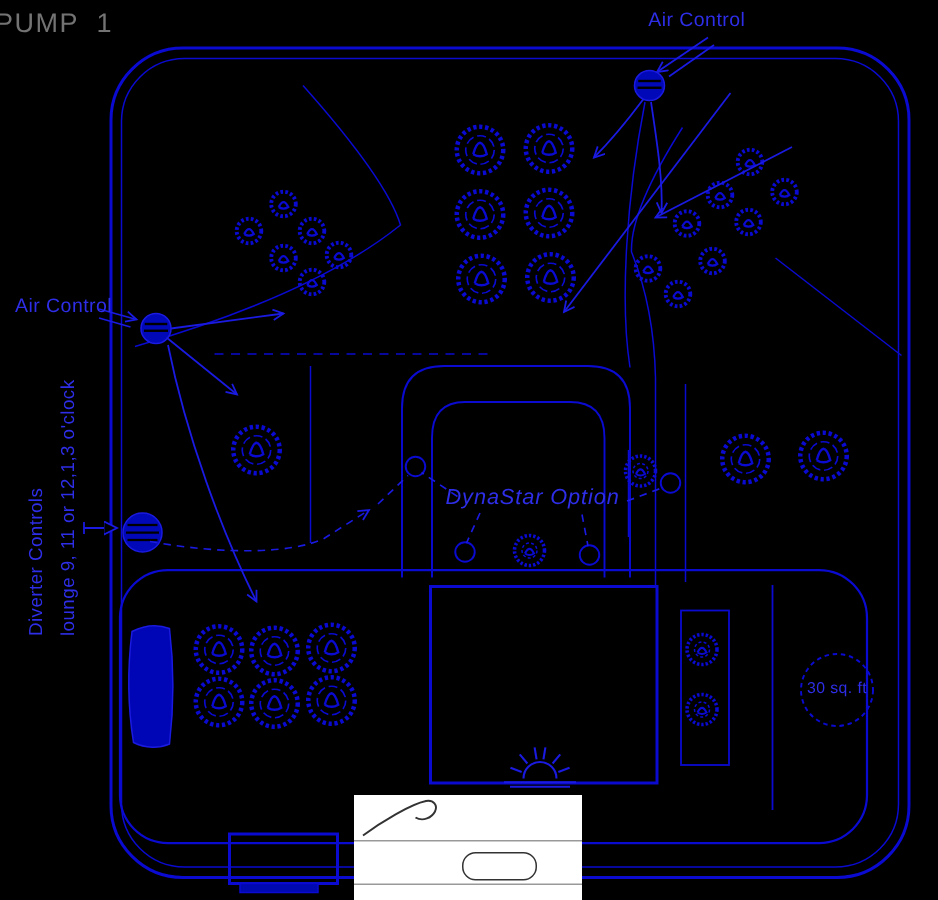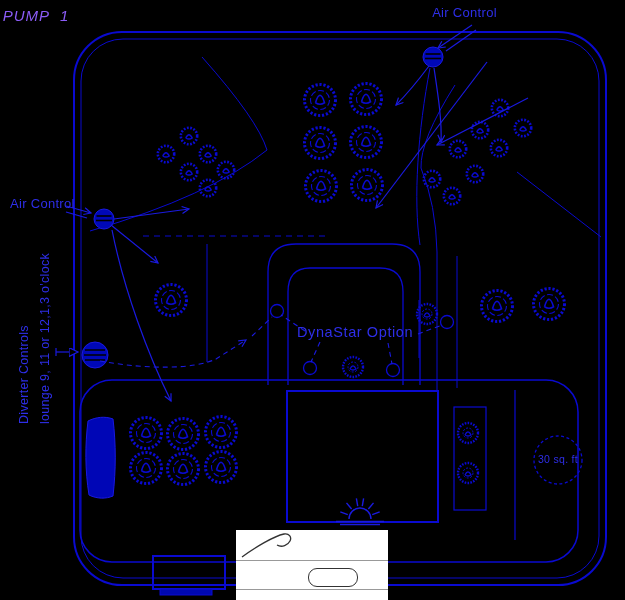--- a/index.html
+++ b/index.html
@@ -4,24 +4,24 @@
 <style>
   html,body{margin:0;padding:0;background:#000;}
   #stage{position:relative;width:625px;height:600px;background:#000;overflow:hidden;
          font-family:"Liberation Sans", sans-serif;}
   #stage svg{position:absolute;left:0;top:0;}
   .lbl{position:absolute;color:#2e2ee8;font-family:"Liberation Sans",sans-serif;
        font-size:13px;letter-spacing:.3px;white-space:nowrap;}
   .lbl.center{text-align:center;}
   #diverter-label{left:14px;top:424px;width:178px;height:46px;
        transform:rotate(-90deg);transform-origin:0 0;font-size:12.5px;line-height:21px;}
-  #dynastar-label{left:297px;top:324px;font-size:14.5px;letter-spacing:.6px;}
+  #dynastar-label{left:297px;top:324px;font-size:14.5px;letter-spacing:.6px;font-style:italic;}
   #pump-label{left:153px;top:557px;width:72px;height:30px;display:flex;
-       align-items:center;justify-content:center;font-size:15px;color:#8b5cf6;
-       letter-spacing:1px;white-space:pre;font-style:italic;}
+       align-items:center;justify-content:center;font-size:18px;color:#737373;
+       letter-spacing:1px;white-space:pre;}
   #filter-label{left:529px;top:453px;width:58px;text-align:center;font-size:10.5px;}
   
   #overlay-box{position:absolute;left:236px;top:530px;width:152px;height:70px;
        background:#fff;z-index:5;}
   #overlay-box .hline{position:absolute;left:0;width:100%;height:0;
        border-top:1.5px solid #999;}
   #overlay-pill{position:absolute;left:72px;top:38px;width:48px;height:17px;
        border:1.6px solid #333;border-radius:9px;background:#fff;}
 </style>
 </head>

